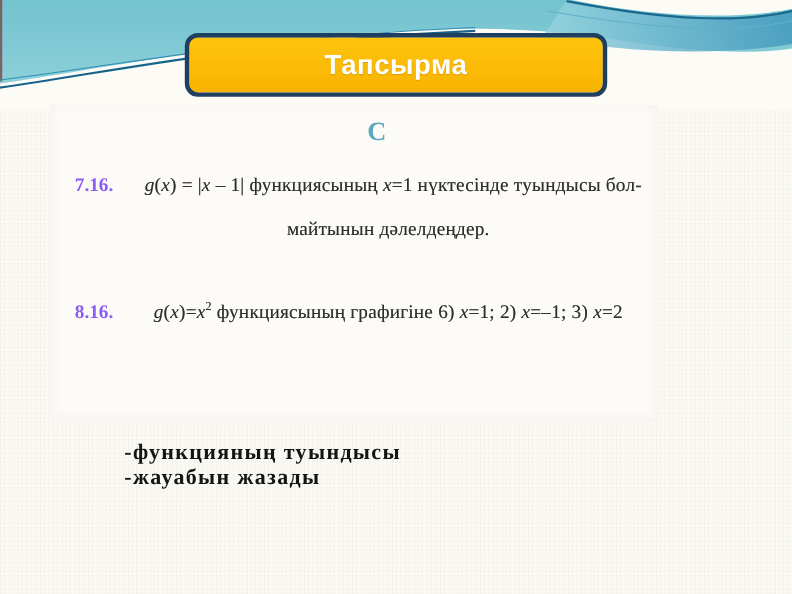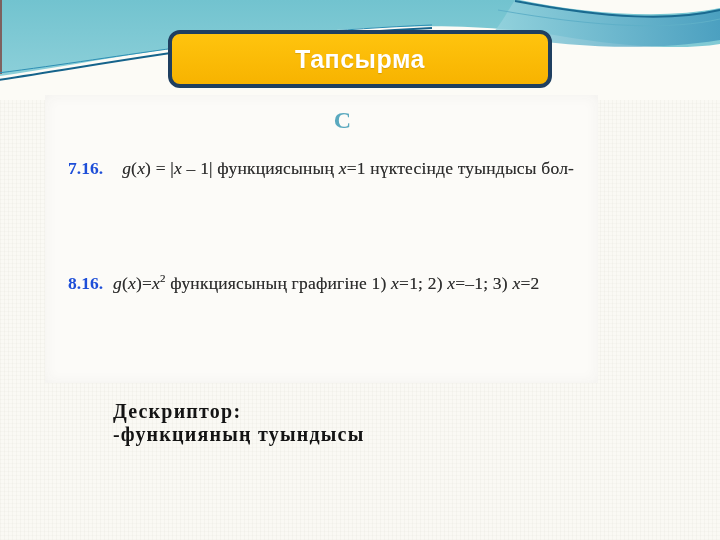--- a/index.html
+++ b/index.html
@@ -42,29 +42,30 @@
     text-align:center;
     font-size:24px;font-weight:bold;color:#5aa9bf;
     font-family:"Liberation Serif", serif;
   }
   .problem{position:absolute;left:23px;width:525px;}
   .p716{top:53px;}
   .p717{top:168px;}
   .pnum{
     position:absolute;left:0;top:0;
     font-weight:bold;font-size:17.5px;line-height:40px;
-    color:#1d4ed8;
+    color:#8b5cf6;
   }
   .plines{margin-left:45px;}
   .tline{
     font-size:17.5px;line-height:40px;
     letter-spacing:0.2px;
     color:#2e2e2e;
     text-shadow:0 0 0.6px rgba(40,40,40,0.55);
     white-space:nowrap;
+    text-align:center;
   }
   .tline .mi{font-style:italic;}
   .tline sup{font-size:11px;line-height:0;}
   .descriptor{
     position:absolute;left:113px;top:400px;z-index:2;
     font-family:"Liberation Serif", serif;
     font-weight:bold;font-size:20px;line-height:22.5px;
     letter-spacing:1.2px;color:#141414;
   }
 </style>
@@ -101,29 +102,30 @@
     <span>Тапсырма</span>
   </div>
 
   <div class="scan">
     <div class="section-label">C</div>
 
     <div class="problem p716">
       <span class="pnum">7.16.</span>
       <div class="plines">
           <div class="tline"><span>&nbsp;&nbsp;</span><span class="mi">g</span><span>(</span><span class="mi">x</span><span>) = |</span><span class="mi">x</span><span> – 1| функциясының </span><span class="mi">x</span><span>=1 нүктесінде туындысы бол-</span></div>
+          <div class="tline"><span>майтынын дәлелдеңдер.</span></div>
         </div>
     </div>
 
     <div class="problem p717">
       <span class="pnum">8.16.</span>
       <div class="plines">
-          <div class="tline"><span class="mi">g</span><span>(</span><span class="mi">x</span><span>)=</span><span class="mi">x</span><sup>2</sup><span> функциясының графигіне 1) </span><span class="mi">x</span><span>=1;  2) </span><span class="mi">x</span><span>=–1;  3) </span><span class="mi">x</span><span>=2</span></div>
+          <div class="tline"><span class="mi">g</span><span>(</span><span class="mi">x</span><span>)=</span><span class="mi">x</span><sup>2</sup><span> функциясының графигіне 6) </span><span class="mi">x</span><span>=1;  2) </span><span class="mi">x</span><span>=–1;  3) </span><span class="mi">x</span><span>=2</span></div>
         </div>
     </div>
   </div>
 
   <div class="descriptor">
-    <div>Дескриптор:</div>
     <div>-функцияның туындысы</div>
+    <div>-жауабын жазады</div>
   </div>
 
 </div>
 
 </body></html>

